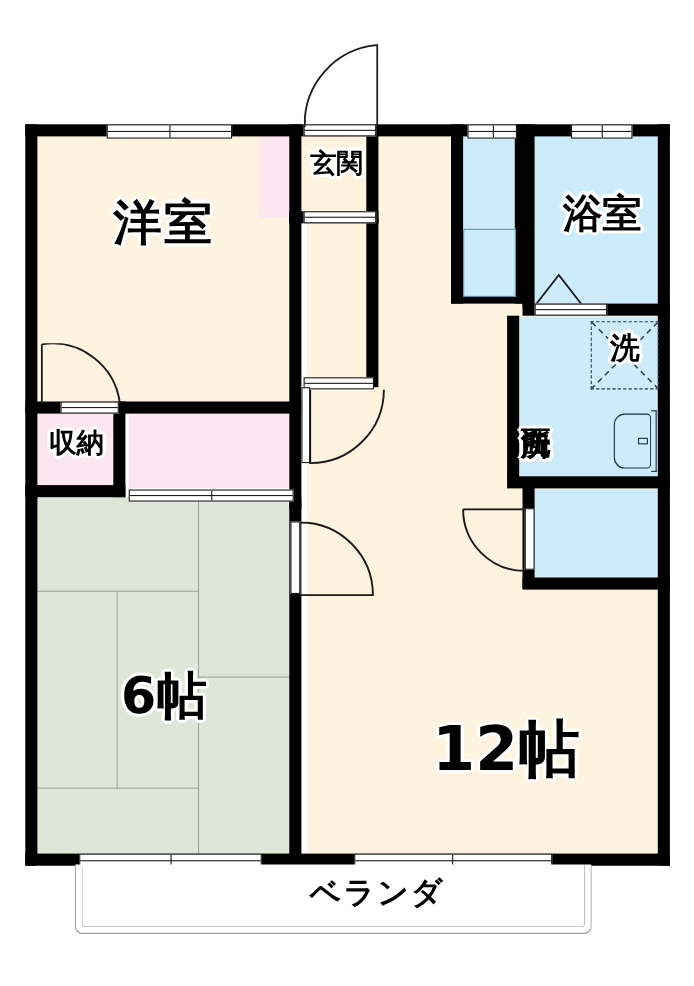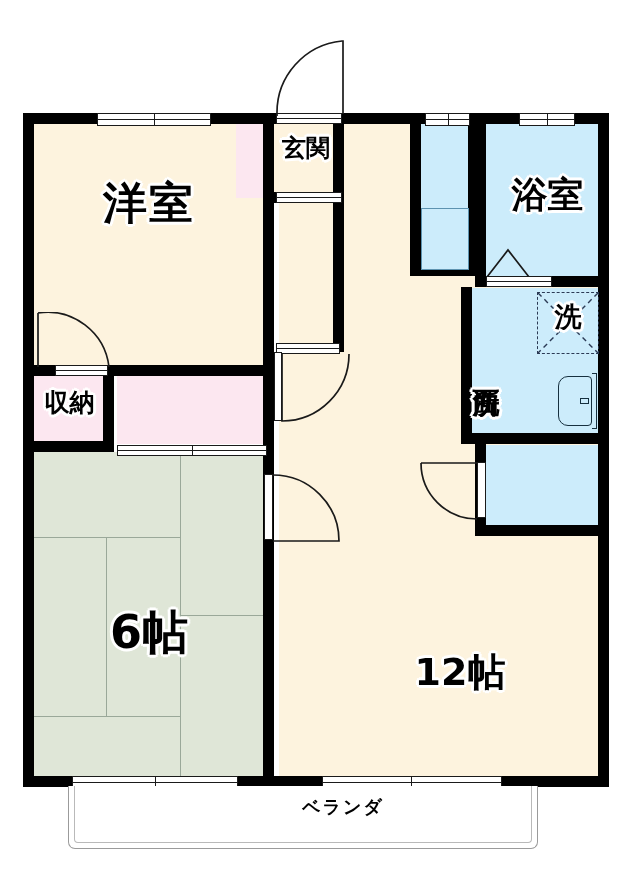--- a/index.html
+++ b/index.html
@@ -335,17 +335,17 @@
 
   <div class="lbl" style="left:486px; top:176px; width:123px; font-size:36px;">浴室</div>
 
   <div class="lbl lbl-vert" style="left:473px; top:308px; height:120px; font-size:27px;">洗面所</div>
 
 
   <div class="lbl" style="left:31px; top:390px; width:77px; font-size:25px;">収納</div>
 
   <div class="lbl" style="left:41px; top:608px; width:216px; font-size:46px;">6帖</div>
 
-  <div class="lbl" style="left:340px; top:652px; width:240px; font-size:38px;">12帖</div>
-
-  <div class="lbl" style="left:68px; top:797px; width:550px; font-size:18px; letter-spacing:2px; text-shadow:none;">ベランダ</div>
+  <div class="lbl" style="left:340px; top:652px; width:240px; font-size:56px;">12帖</div>
+
+  <div class="lbl" style="left:68px; top:797px; width:550px; font-size:28px; letter-spacing:2px; text-shadow:none;">ベランダ</div>
 
 </div>
 
 </body></html>

